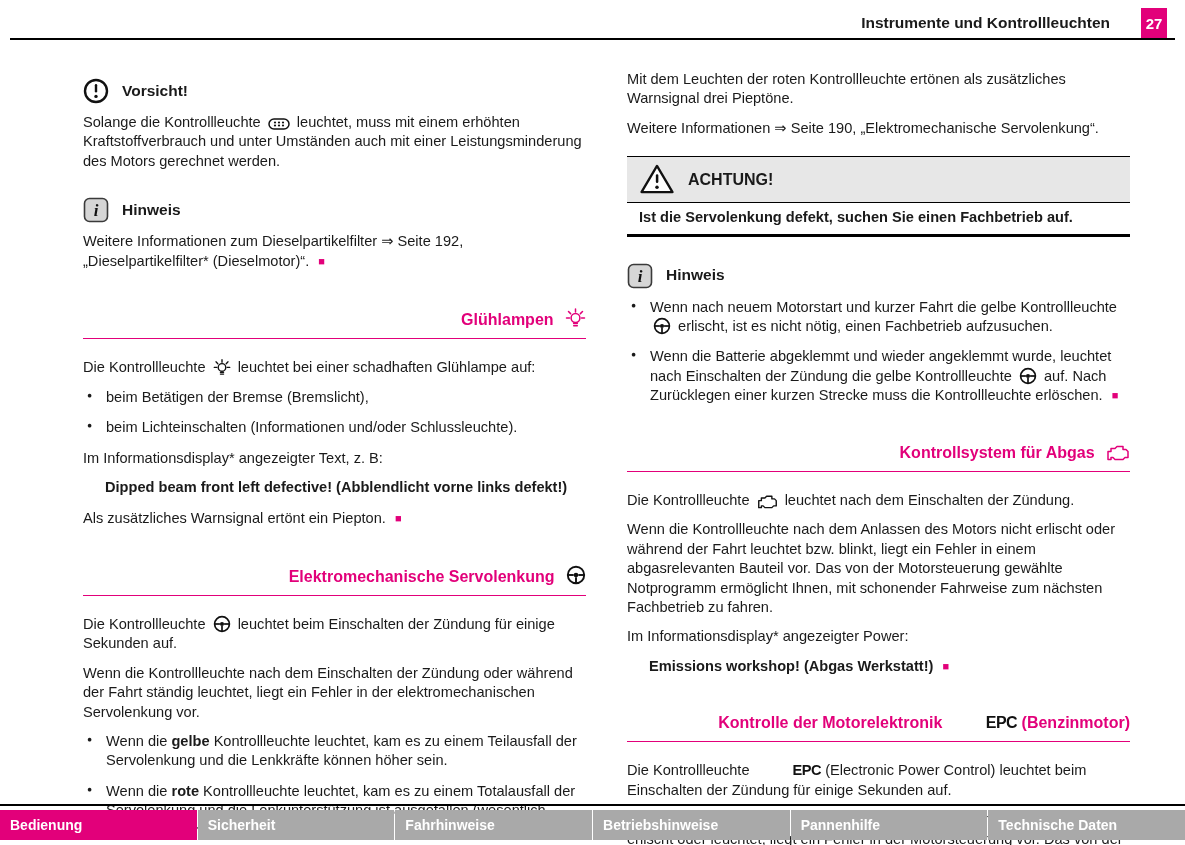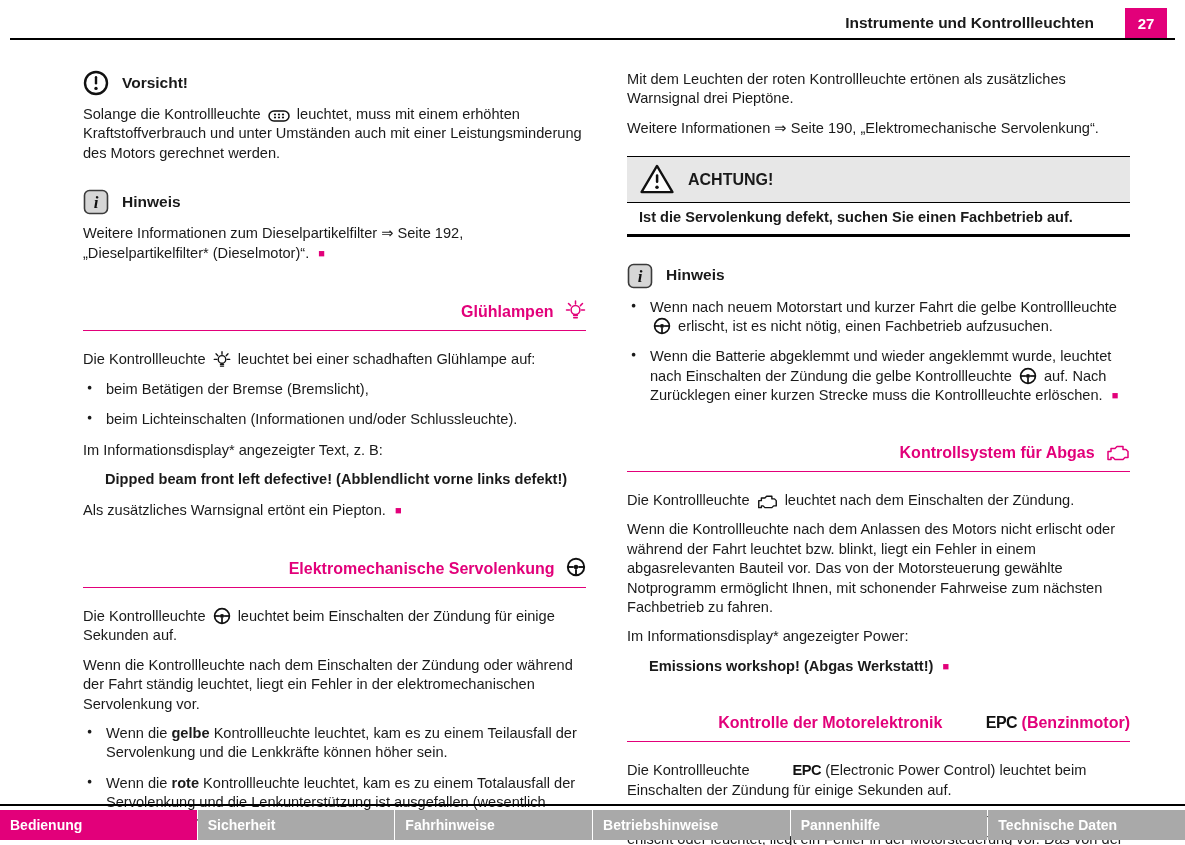--- a/index.html
+++ b/index.html
@@ -12,34 +12,34 @@
   body{
     font-family:"Liberation Sans", sans-serif;
     background:#fff;color:var(--ink);
     overflow:hidden;position:relative;
   }
   .page{width:1185px;height:845px;position:relative;background:#fff;}
 
   
   .page-header{display:flex;justify-content:flex-end;align-items:stretch;height:38px;padding:8px 18px 0 10px;}
   .header-title{font-weight:bold;font-size:15.5px;align-self:center;margin-right:31px;}
-  .page-number-box{background:var(--accent);color:#fff;font-weight:bold;font-size:15px;width:42px;display:flex;align-items:center;justify-content:center;}
+  .page-number-box{background:var(--accent);color:#fff;font-weight:bold;font-size:15px;width:26px;display:flex;align-items:center;justify-content:center;}
   .header-rule{height:2px;background:#000;margin:0 10px;}
 
   
   .content{display:flex;gap:41px;padding:30px 55px 0 83px;}
   .col{width:503px;font-size:14.6px;line-height:1.33;}
   .para{margin-bottom:10px;}
   .bold{font-weight:bold;}
   .display-text{font-weight:bold;margin:2px 0 12px 22px;}
   .endmark{color:var(--accent);font-size:11px;margin-left:5px;vertical-align:1px;}
 
   
   .note-head{display:flex;align-items:center;gap:13px;margin:26px 0 9px;}
-  .col > .note-head:first-child{margin-top:0;}
+  .col > .note-head:first-child{margin-top:8px;}
   .note-title{font-weight:bold;font-size:15.5px;}
   .icon-box svg{display:block;}
 
   
   .section-heading{
     color:var(--accent);font-weight:bold;font-size:16px;
     border-bottom:1px solid var(--accent);
     padding-bottom:8px;margin:36px 0 19px;text-align:right;
   }
   .section-heading .h-icon{display:inline-block;vertical-align:-3px;margin-left:7px;}

